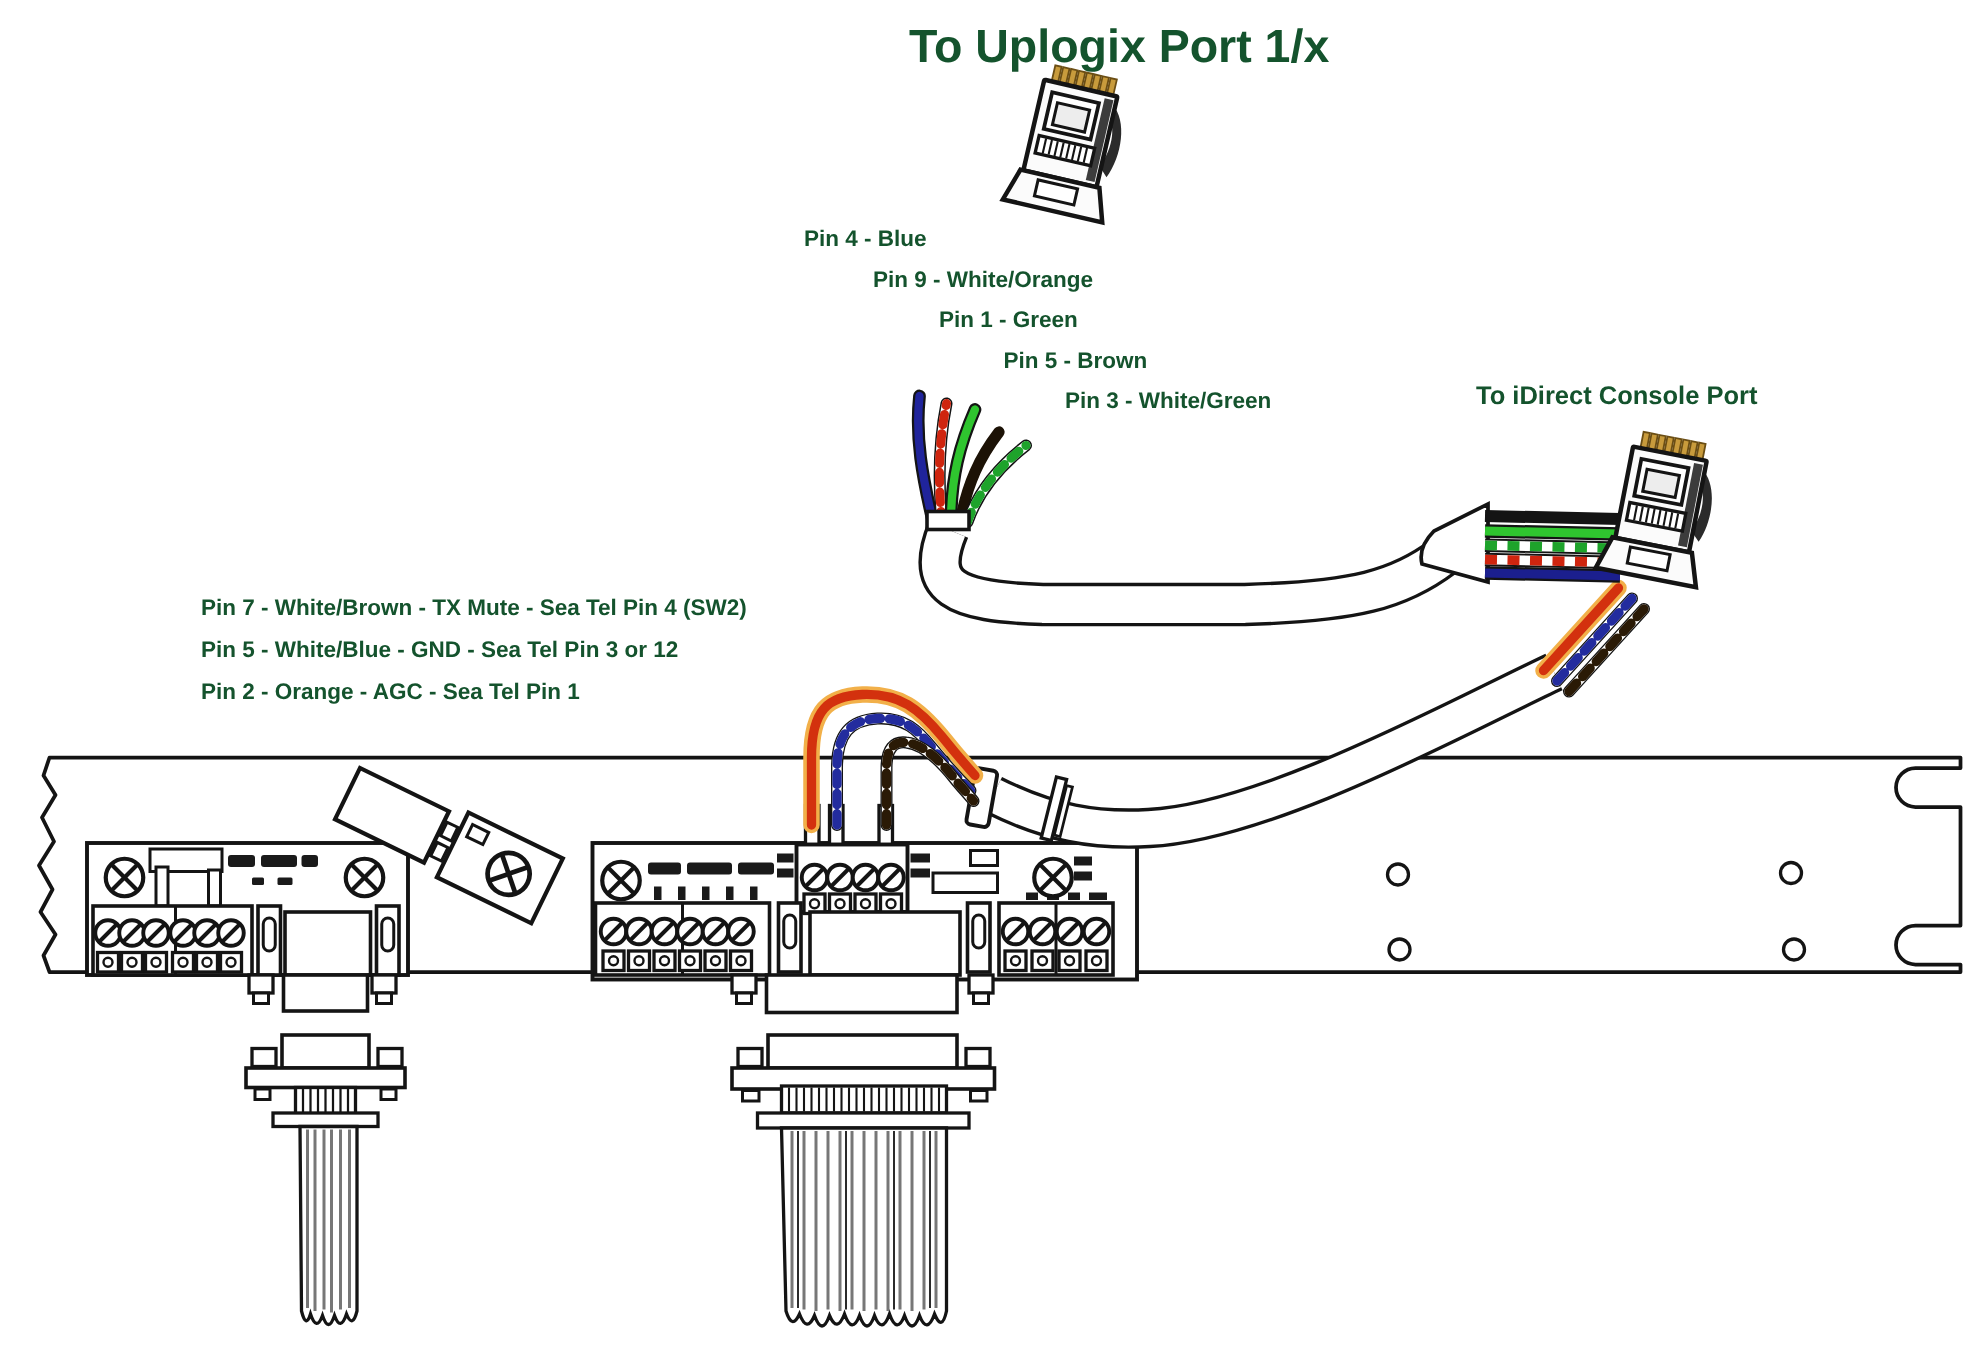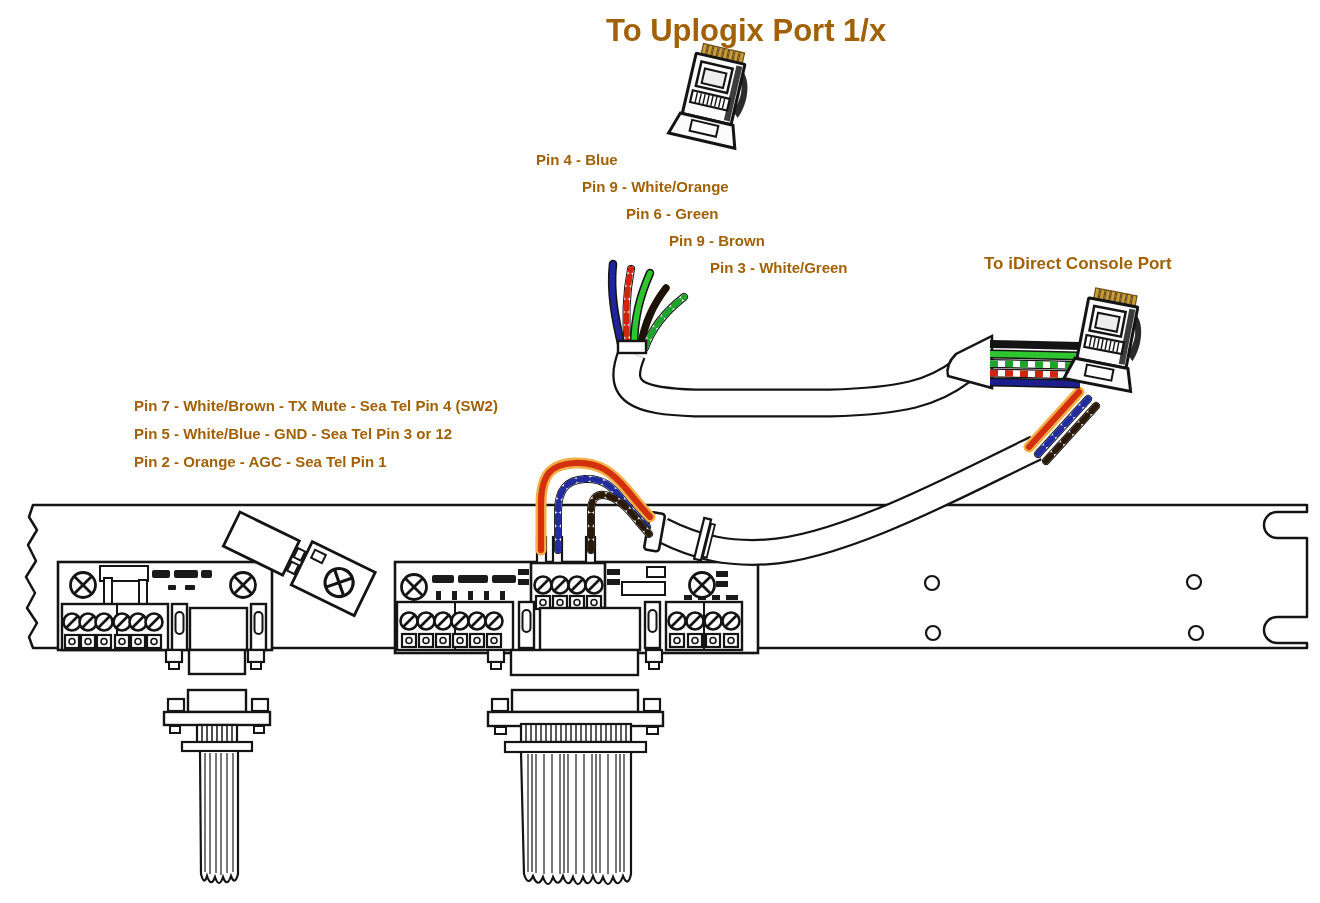--- a/index.html
+++ b/index.html
@@ -1,18 +1,18 @@
 <!DOCTYPE html>
 <html style="--c-line: #141414; --c-blue: #20249b; --c-white_orange: #cf250f; --c-green: #2fc52f; --c-white_green: #1ea32b; --c-brown: #1c1206; --c-white_brown: #2a1a06; --c-white_blue: #232c9e; --c-orange_agc: #d3310e; --c-orange_halo: #f2b049; --c-band_navy: #1b1f8e; --c-gold_pins: #c89b3c; --c-gold_dark: #6b4e14;"><head>
 <meta charset="utf-8">
 <style>
   html,body{margin:0;padding:0;background:#fff;}
   body{width:1320px;height:903px;position:relative;overflow:hidden;
        font-family:"Liberation Sans",sans-serif;color:#151515;}
-  .lbl{position:absolute;white-space:nowrap;font-weight:600;color:#a16207;}
+  .lbl{position:absolute;white-space:nowrap;font-weight:600;color:#14532d;}
   .title-lg{font-size:31px;}
   .title-md{font-size:17px;}
   .pin{font-size:15px;}
   #diagram-svg{position:absolute;left:0;top:0;}
 </style>
 </head>
 <body>
 
 <svg id="diagram-svg" width="1320" height="903" viewBox="0 0 1320 903">
   <defs>
@@ -382,21 +382,21 @@
   </g>
   <g>
     <use href="#rj45" transform="translate(1079,290) rotate(11 28 50)"></use>
   </g>
 </svg>
 
 <div class="lbl title-lg" style="left:606px;top:13px">To Uplogix Port 1/x</div>
 
 <div class="lbl pin" style="left:536px;top:151px">Pin 4 - Blue</div>
 <div class="lbl pin" style="left:582px;top:178px">Pin 9 - White/Orange</div>
-<div class="lbl pin" style="left:626px;top:205px">Pin 6 - Green</div>
-<div class="lbl pin" style="left:669px;top:232px">Pin 9 - Brown</div>
+<div class="lbl pin" style="left:626px;top:205px">Pin 1 - Green</div>
+<div class="lbl pin" style="left:669px;top:232px">Pin 5 - Brown</div>
 <div class="lbl pin" style="left:710px;top:259px">Pin 3 - White/Green</div>
 
 <div class="lbl title-md" style="left:984px;top:254px">To iDirect Console Port</div>
 
 <div class="lbl pin" style="left:134px;top:397px">Pin 7 - White/Brown - TX Mute - Sea Tel Pin 4 (SW2)</div>
 <div class="lbl pin" style="left:134px;top:425px">Pin 5 - White/Blue - GND - Sea Tel Pin 3 or 12</div>
 <div class="lbl pin" style="left:134px;top:453px">Pin 2 - Orange - AGC - Sea Tel Pin 1</div>
 
 </body></html>

